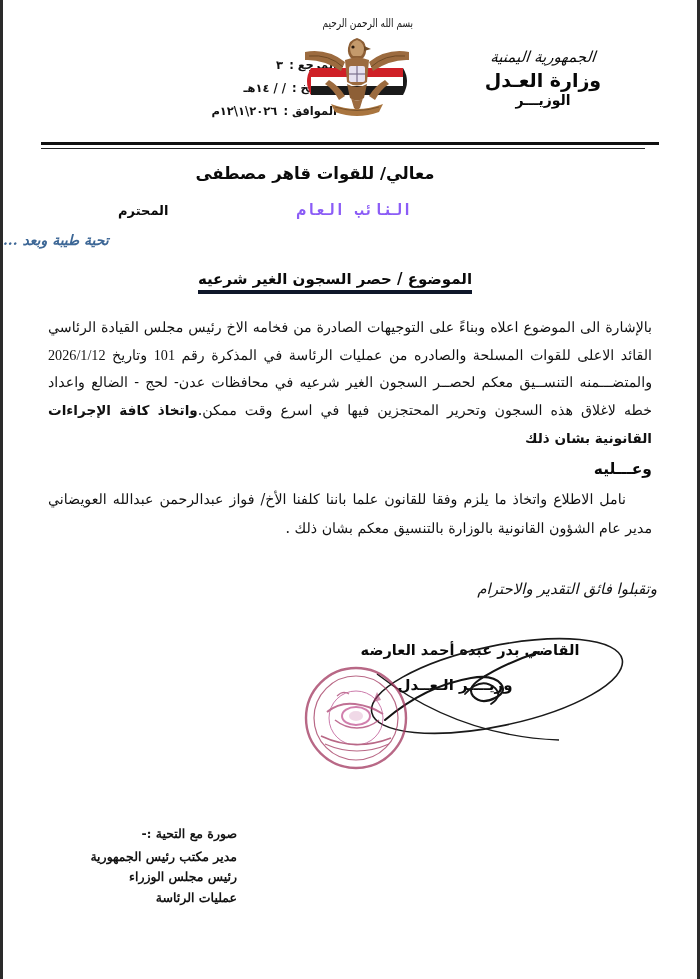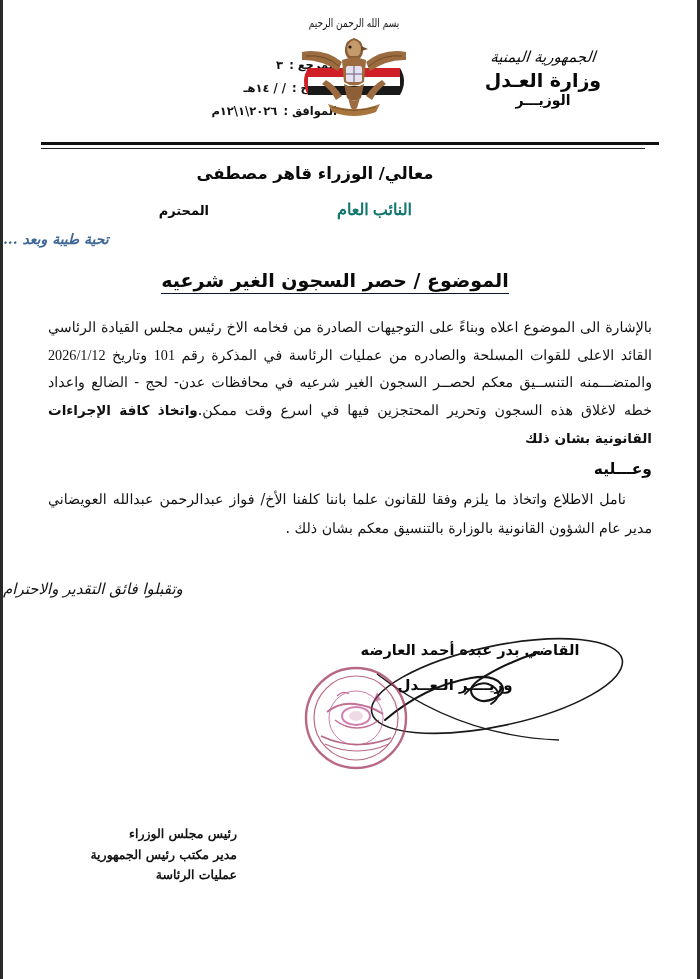--- a/index.html
+++ b/index.html
@@ -55,21 +55,21 @@
     font-weight: bold;
     letter-spacing: 0.5px;
   }
 
   .emblem {
     position: absolute;
     top: 18px;
     left: 292px;
     width: 118px;
     height: 120px;
-    text-align: center;
+    text-align: right;
   }
   .basmala {
     font-family: "DejaVu Sans", sans-serif;
     font-size: 9px;
     color: #141414;
     letter-spacing: -0.5px;
     transform: scaleY(1.25);
     margin-bottom: 2px;
     white-space: nowrap;
   }
@@ -145,24 +145,24 @@
   }
   .addr-line2-wrap {
     display: flex;
     align-items: baseline;
     margin-top: 17px;
     padding: 0 20px;
   }
   .addr-title {
     flex: 0 0 auto;
     margin-right: 265px;
-    font-family: Liberation Serif, serif;
+    font-family: Liberation Mono, monospace;
     font-size: 16px;
     font-weight: bold;
-    color: #0f766e;
+    color: #8b5cf6;
   }
   .addr-respect {
     margin-right: 128px;
     font-family: "DejaVu Sans", sans-serif;
     font-size: 13px;
     font-weight: bold;
     color: #0a0a0a;
   }
   .greeting {
     margin-top: 12px;
@@ -179,24 +179,24 @@
   
   .subject {
     margin-top: 22px;
     text-align: center;
     padding-right: 30px;
     direction: rtl;
   }
   .subject-text {
     display: inline-block;
     font-family: "DejaVu Sans", sans-serif;
-    font-size: 19px;
-    font-weight: bold;
-    color: #0a0a0a;
-    border-bottom: 1px solid #0f172a;
+    font-size: 15px;
+    font-weight: bold;
+    color: #0a0a0a;
+    border-bottom: 4px solid #0f172a;
     padding-bottom: 2px;
   }
 
   
   .body-block {
     margin: 20px 45px 0 45px;
     direction: rtl;
     text-align: justify;
     font-family: "DejaVu Serif", "Liberation Serif", serif;
     font-size: 14.2px;
@@ -230,21 +230,21 @@
   }
   .para-2 {
     margin-top: 18px;
     text-indent: 26px;
     line-height: 2.1;
   }
 
   
   .closing {
     margin-top: 36px;
-    text-align: left;
+    text-align: right;
     padding-right: 40px;
     direction: rtl;
     font-family: "DejaVu Serif", serif;
     font-style: italic;
     font-size: 15px;
     color: #121212;
     letter-spacing: 0.5px;
   }
 
   
@@ -381,21 +381,21 @@
       <div class="lh-role">الوزيـــر</div>
     </div>
 
     <div class="rule-wrap">
       <div class="rule-thick"></div>
       <div class="rule-thin"></div>
     </div>
   </div>
 
   <div class="addressee">
-    <div class="addr-line1">معالي/ الوزراء قاهر مصطفى</div>
+    <div class="addr-line1">معالي/ للقوات قاهر مصطفى</div>
     <div class="addr-line2-wrap">
       <span class="addr-title">النائب العام</span>
       <span class="addr-respect">المحترم</span>
     </div>
     <div class="greeting">تحية طيبة وبعد ...</div>
   </div>
 
   <div class="subject">
     <span class="subject-text">الموضوع / حصر السجون الغير شرعيه</span>
   </div>
@@ -430,18 +430,19 @@
       <ellipse cx="59" cy="54" rx="14" ry="9" fill="none" stroke="#c0508f" stroke-width="2"></ellipse>
       <ellipse cx="59" cy="54" rx="7" ry="5" fill="#d9a0c2" opacity="0.55"></ellipse>
       <path d="M24 74 q34 16 70 2" fill="none" stroke="#9e2f58" stroke-width="1.6"></path>
       <path d="M28 82 q32 14 64 0" fill="none" stroke="#9e2f58" stroke-width="1.2"></path>
       <path d="M80 30 l4 8 l-8 2 z" fill="#a83a6b" opacity="0.8"></path>
       <path d="M40 34 q6 -6 12 -2" fill="none" stroke="#a83a6b" stroke-width="1.2"></path>
     </svg>
   </div>
 
   <div class="cc-block">
+    <div class="cc-title">صورة مع التحية :-</div>
+    <div class="cc-item">مدير مكتب رئيس الجمهورية</div>
     <div class="cc-item">رئيس مجلس الوزراء</div>
-    <div class="cc-item">مدير مكتب رئيس الجمهورية</div>
     <div class="cc-item">عمليات الرئاسة</div>
   </div>
 
 </div>
 
 </body></html>

